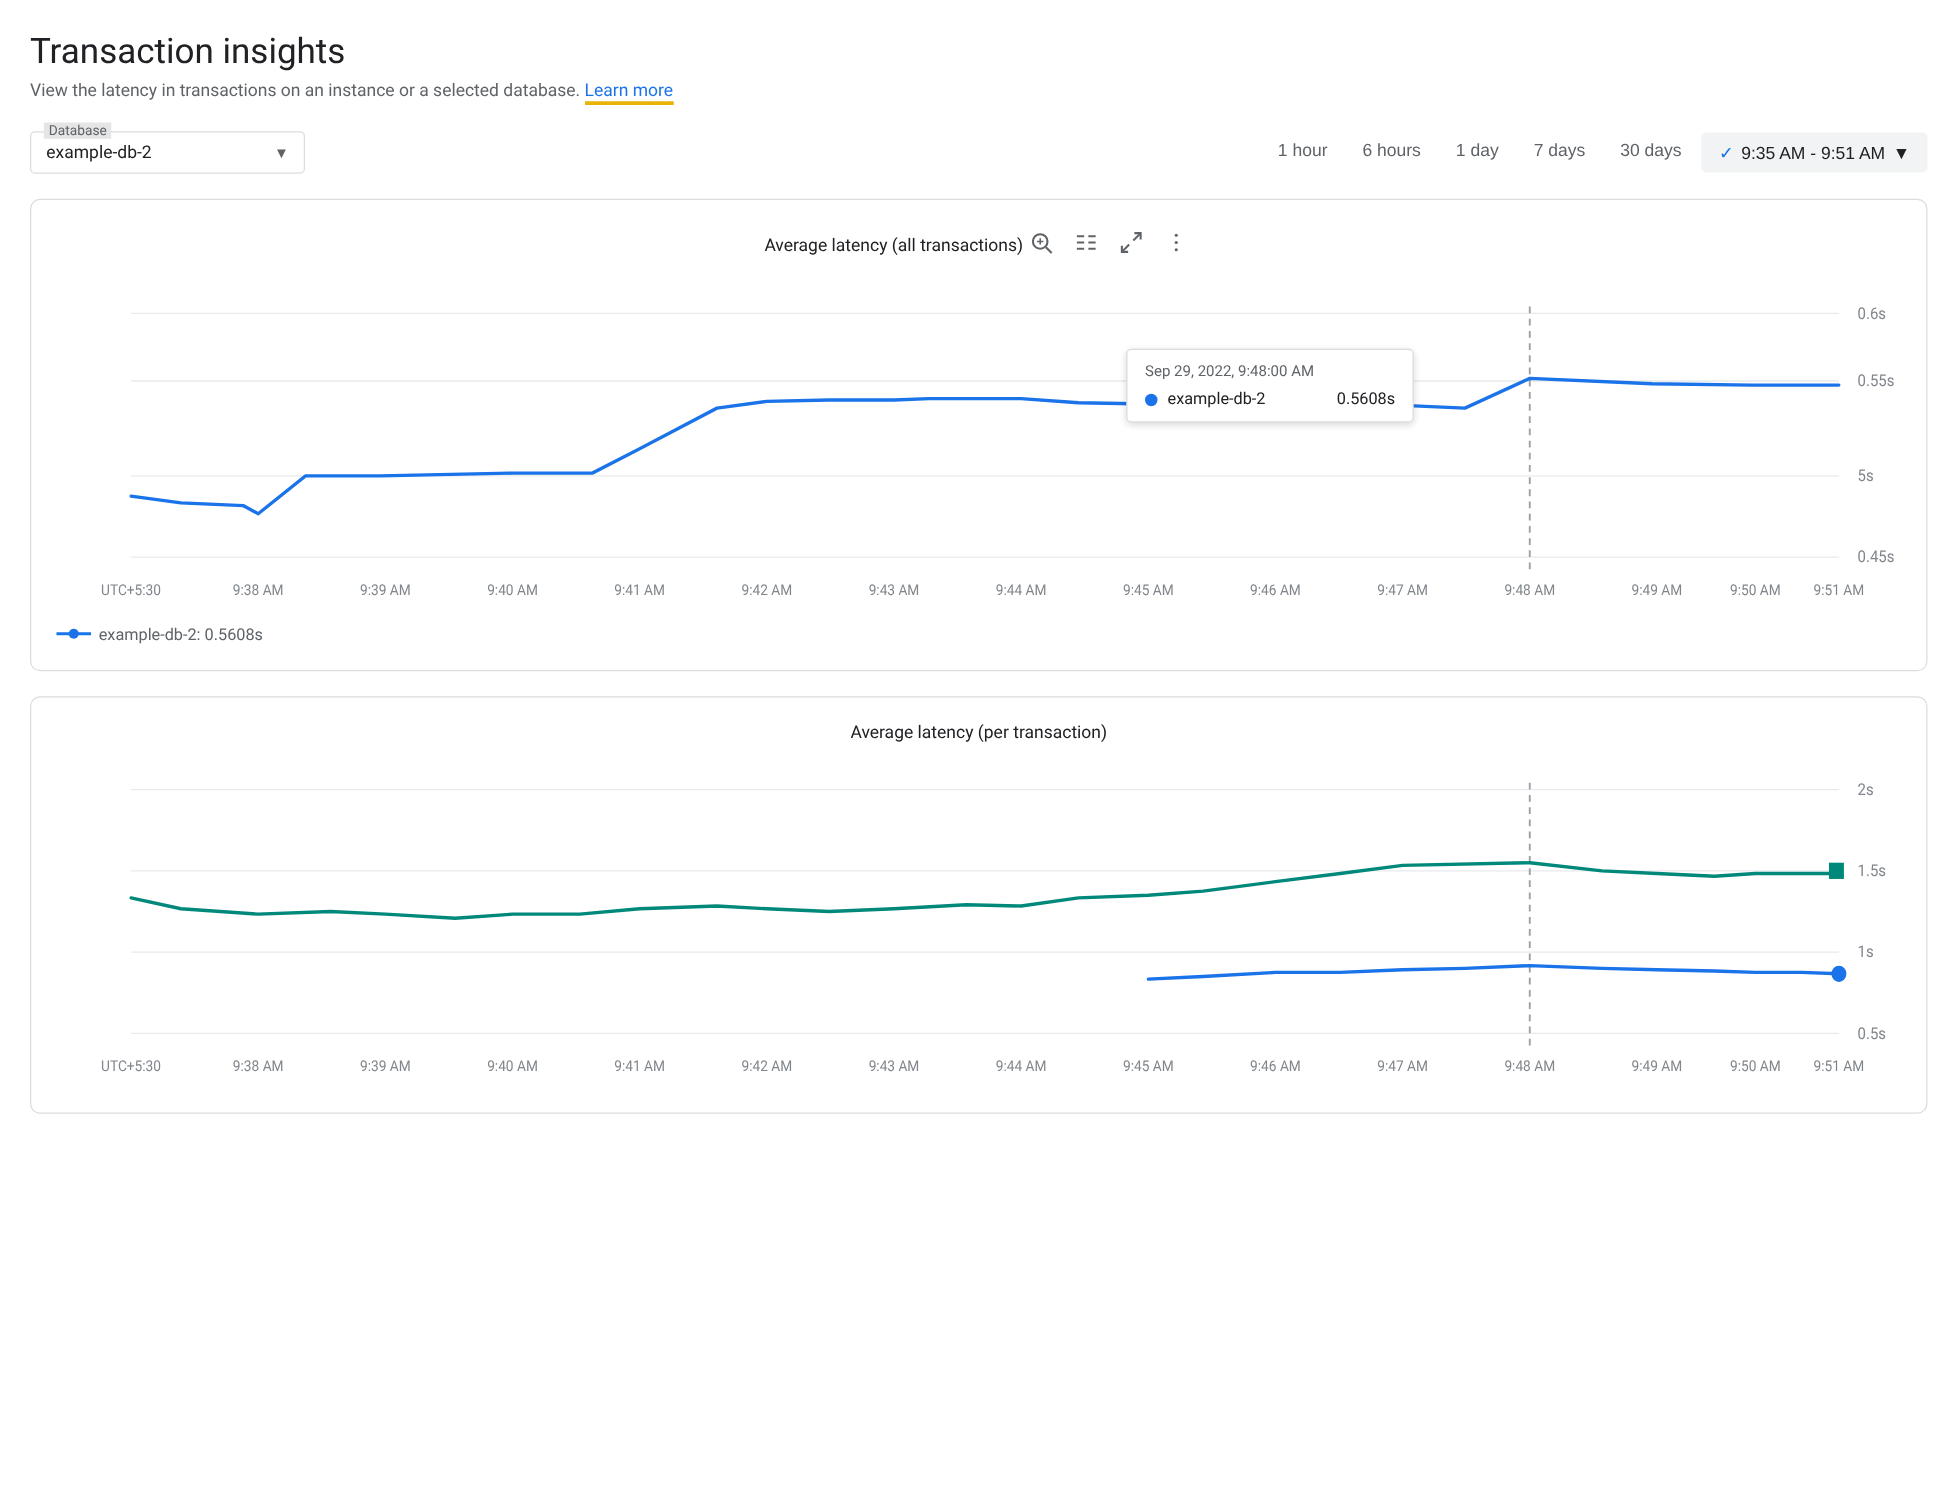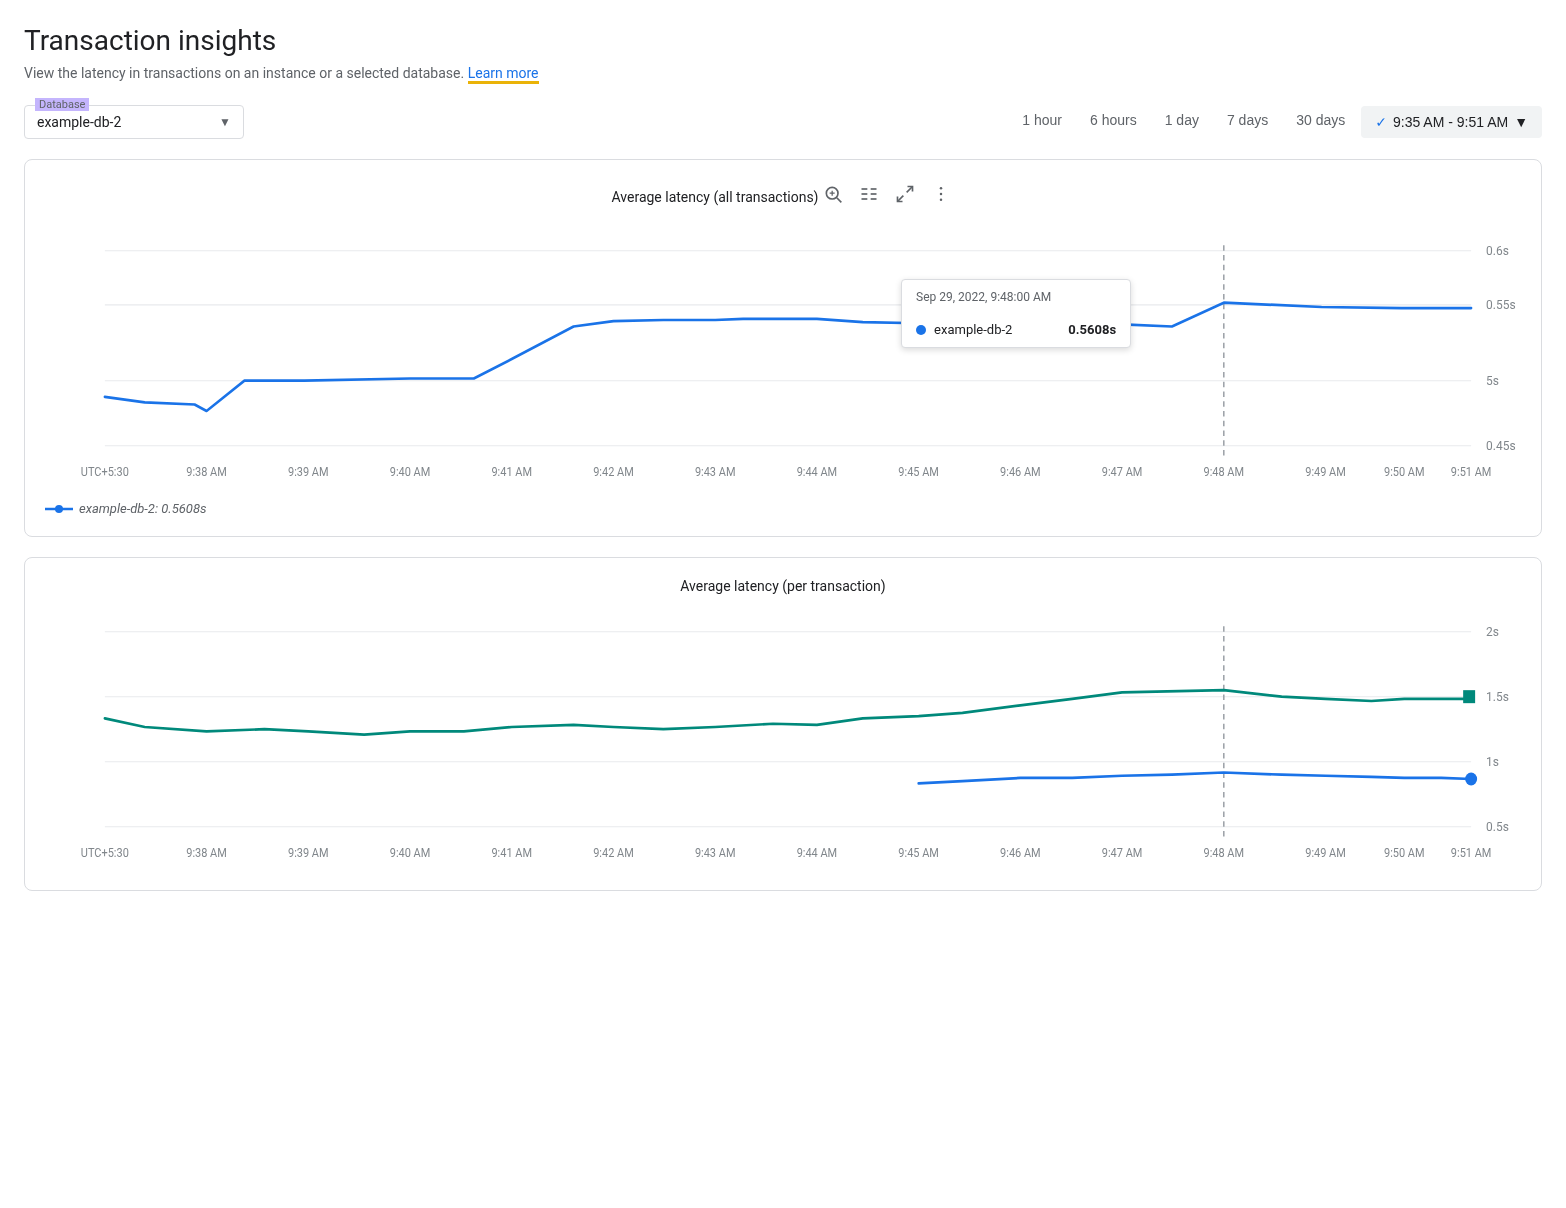--- a/index.html
+++ b/index.html
@@ -5,21 +5,21 @@
     * { box-sizing: border-box; margin: 0; padding: 0; }
     body { font-family: 'Google Sans', Roboto, Arial, sans-serif; background: #fff; color: #202124; font-size: 14px; padding: 24px; }
 
     .page-title { font-size: 28px; font-weight: 400; margin-bottom: 8px; }
     .page-subtitle { font-size: 14px; color: #5f6368; margin-bottom: 24px; }
     .page-subtitle a { color: #1a73e8; text-decoration: none; border-bottom: 3px solid #eab308; }
 
     .controls-row { display: flex; align-items: center; justify-content: space-between; margin-bottom: 20px; }
 
     .database-select-wrapper { position: relative; border: 1px solid #dadce0; border-radius: 4px; padding: 8px 12px; min-width: 220px; }
-    .database-select-label { font-size: 11px; color: #5f6368; position: absolute; top: -8px; left: 10px; background: #c4b5fd; padding: 0 4px; }
+    .database-select-label { font-size: 11px; color: #5f6368; position: absolute; top: -8px; left: 10px; background: #e5e5e5; padding: 0 4px; }
     .database-select-value { font-size: 14px; color: #202124; display: flex; align-items: center; justify-content: space-between; cursor: pointer; }
     .database-select-value .arrow { color: #5f6368; font-size: 12px; }
 
     .time-controls { display: flex; align-items: flex-start; gap: 4px; }
     .time-btn { background: none; border: none; padding: 6px 12px; font-size: 14px; color: #5f6368; cursor: pointer; border-radius: 4px; }
     .time-range-btn { display: flex; align-items: center; gap: 6px; background: #f1f3f4; border: none; padding: 8px 14px; border-radius: 4px; font-size: 14px; color: #202124; cursor: pointer; }
     .time-range-btn .check { color: #1a73e8; }
 
     .chart-card { border: 1px solid #dadce0; border-radius: 8px; padding: 20px; margin-bottom: 20px; background: #fff; }
     .chart-header { display: flex; align-items: center; justify-content: center; margin-bottom: 16px; }
@@ -29,25 +29,25 @@
 
     .chart-area { position: relative; width: 100%; }
 
     
     .chart1-container { position: relative; height: 260px; }
     .chart1-svg { width: 100%; height: 100%; }
     .chart-legend { display: flex; align-items: center; gap: 8px; margin-top: 12px; font-size: 13px; color: #5f6368; }
 
     
     .tooltip-box { position: absolute; background: #fff; border: 1px solid #dadce0; border-radius: 4px; box-shadow: 0 2px 6px rgba(0,0,0,0.15); padding: 10px 14px; font-size: 13px; pointer-events: none; }
-    .tooltip-date { color: #5f6368; margin-bottom: 18px; font-size: 12px; }
+    .tooltip-date { color: #5f6368; margin-bottom: 8px; font-size: 12px; }
     .tooltip-row { display: flex; align-items: center; gap: 8px; }
     .tooltip-dot { width: 10px; height: 10px; border-radius: 50%; background: #1a73e8; flex-shrink: 0; }
     .tooltip-label { color: #202124; }
-    .tooltip-value { color: #202124; font-weight: 700; margin-left: auto; padding-left: 20px; }
+    .tooltip-value { color: #202124; font-weight: 400; margin-left: auto; padding-left: 20px; }
 
     
     .chart2-container { position: relative; height: 260px; }
     .chart2-svg { width: 100%; height: 100%; }
   </style>
 </head>
 <body>
 
 <h1 class="page-title">Transaction insights</h1>
 <p class="page-subtitle">
@@ -157,21 +157,21 @@
         <div class="tooltip-date">Sep 29, 2022, 9:48:00 AM</div>
         <div class="tooltip-row">
           <span class="tooltip-dot"></span>
           <span class="tooltip-label">example-db-2</span>
           <span class="tooltip-value">0.5608s</span>
         </div>
       </div>
     </div>
 
     <div class="chart-legend">
-      <span style="display:inline-flex;align-items:center;gap:6px;font-style:italic;">
+      <span style="display:inline-flex;gap:6px;">
         <svg width="28" height="12">
           <line x1="0" y1="6" x2="28" y2="6" stroke="#1a73e8" stroke-width="2.5"></line>
           <circle cx="14" cy="6" r="4" fill="#1a73e8"></circle>
         </svg>
         <span>example-db-2: 0.5608s</span>
       </span>
     </div>
   </div>
 </div>
 

